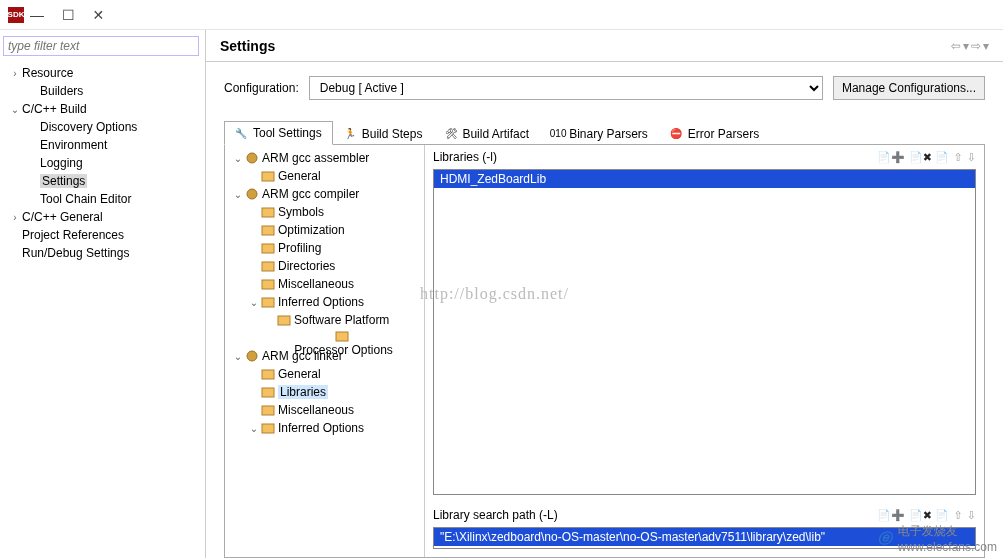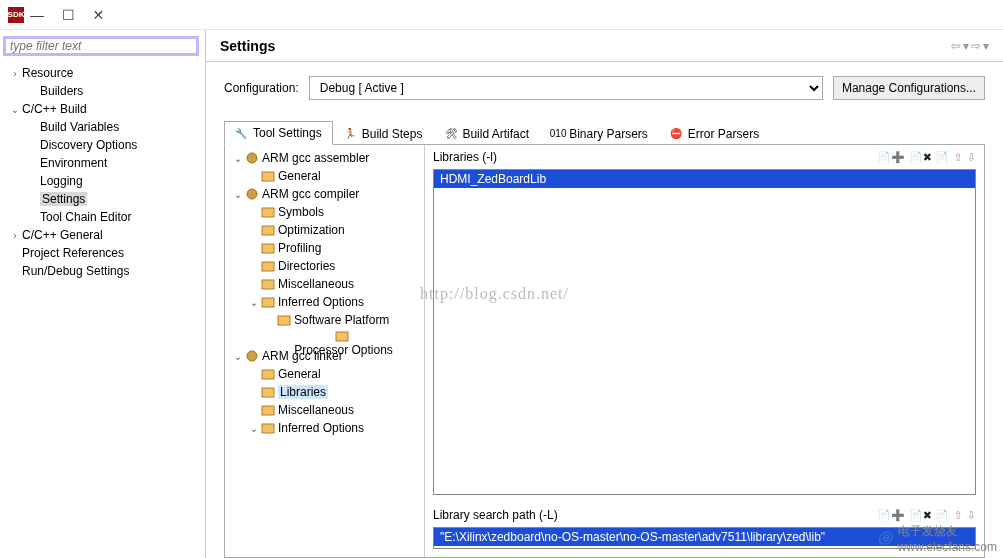--- a/index.html
+++ b/index.html
@@ -5,21 +5,21 @@
 * { box-sizing: border-box; margin: 0; padding: 0; font-family: "Segoe UI", Tahoma, sans-serif; font-size: 12px; }
 body { background: #fff; width: 1003px; height: 558px; overflow: hidden; position: relative; }
 .titlebar { height: 30px; display: flex; align-items: center; padding: 0 8px; border-bottom: 1px solid #e5e5e5; }
 .titlebar .icon { width: 16px; height: 16px; background: #a01010; color: #fff; font-size: 8px; font-weight: bold; display: flex; align-items: center; justify-content: center; margin-right: 6px; }
 .titlebar .title { flex: 1; }
 .winbtns { display: flex; gap: 18px; padding-right: 4px; }
 .winbtns span { font-size: 14px; color: #444; cursor: default; }
 .main { display: flex; height: calc(100% - 30px); }
 .left { width: 206px; border-right: 1px solid #ccc; padding: 4px 0; }
 .filter { margin: 2px 6px 6px 3px; }
-.filter input { width: 100%; height: 20px; padding: 2px 4px; border: 3px solid #c4b5fd; color: #888; font-style: italic; }
+.filter input { width: 100%; height: 20px; padding: 2px 4px; border: 1px solid #c4b5fd; color: #888; font-style: italic; }
 .tree { padding: 2px 0; }
 .tree-row { display: flex; align-items: center; height: 18px; padding-right: 4px; cursor: default; }
 .tree-row .tw { width: 14px; text-align: center; color: #666; font-size: 10px; }
 .tree-row .lbl { white-space: nowrap; }
 .tree-row.sel .lbl { background: #d8d8d8; padding: 0 2px; }
 .right { flex: 1; display: flex; flex-direction: column; }
 .header { height: 32px; display: flex; align-items: center; padding: 0 14px; border-bottom: 1px solid #ccc; background: #fff; }
 .header .htitle { font-weight: bold; font-size: 14px; flex: 1; }
 .navarrows { display: flex; gap: 2px; color: #999; }
 .navarrows span { font-size: 12px; }
@@ -75,24 +75,20 @@
         <div class="tree-row" style="padding-left: 26px;">
           <span class="tw"></span>
           <span class="lbl">Builders</span>
         </div>
         <div class="tree-row" style="padding-left: 8px;">
           <span class="tw">⌄</span>
           <span class="lbl">C/C++ Build</span>
         </div>
         <div class="tree-row" style="padding-left: 26px;">
           <span class="tw"></span>
-          <span class="lbl">Build Variables</span>
-        </div>
-        <div class="tree-row" style="padding-left: 26px;">
-          <span class="tw"></span>
           <span class="lbl">Discovery Options</span>
         </div>
         <div class="tree-row" style="padding-left: 26px;">
           <span class="tw"></span>
           <span class="lbl">Environment</span>
         </div>
         <div class="tree-row" style="padding-left: 26px;">
           <span class="tw"></span>
           <span class="lbl">Logging</span>
         </div>

